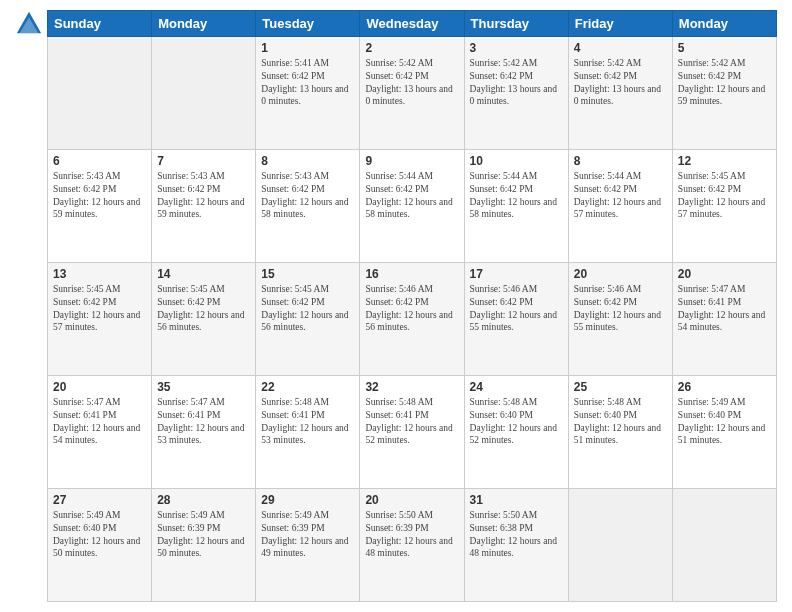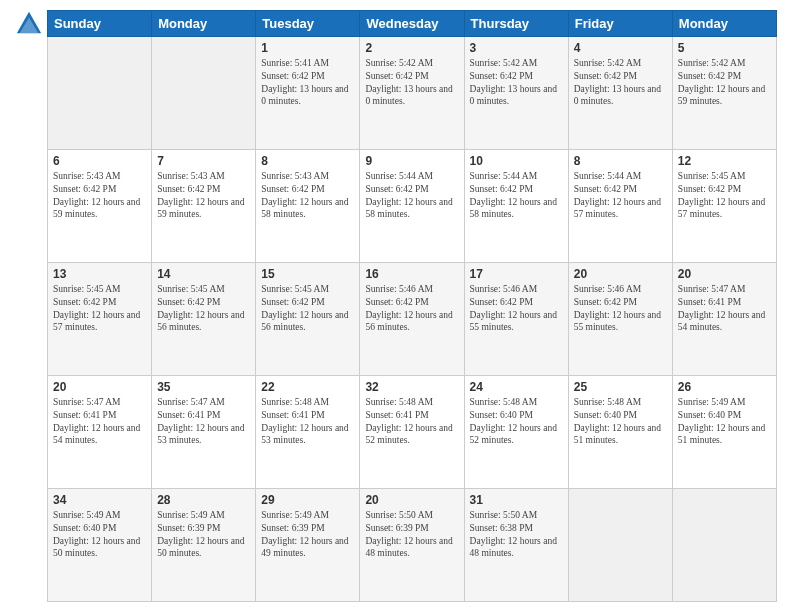--- a/index.html
+++ b/index.html
@@ -308,21 +308,21 @@
           </td>
           <td>
             <span class="day-num">26</span>
             <div class="day-info" style="white-space: pre-line;">Sunrise: 5:49 AM
 Sunset: 6:40 PM
 Daylight: 12 hours and 51 minutes.</div>
           </td>
         </tr>
         <tr>
           <td>
-            <span class="day-num">34</span>
+            <span class="day-num">27</span>
             <div class="day-info" style="white-space: pre-line;">Sunrise: 5:49 AM
 Sunset: 6:40 PM
 Daylight: 12 hours and 50 minutes.</div>
           </td>
           <td>
             <span class="day-num">28</span>
             <div class="day-info" style="white-space: pre-line;">Sunrise: 5:49 AM
 Sunset: 6:39 PM
 Daylight: 12 hours and 50 minutes.</div>
           </td>

